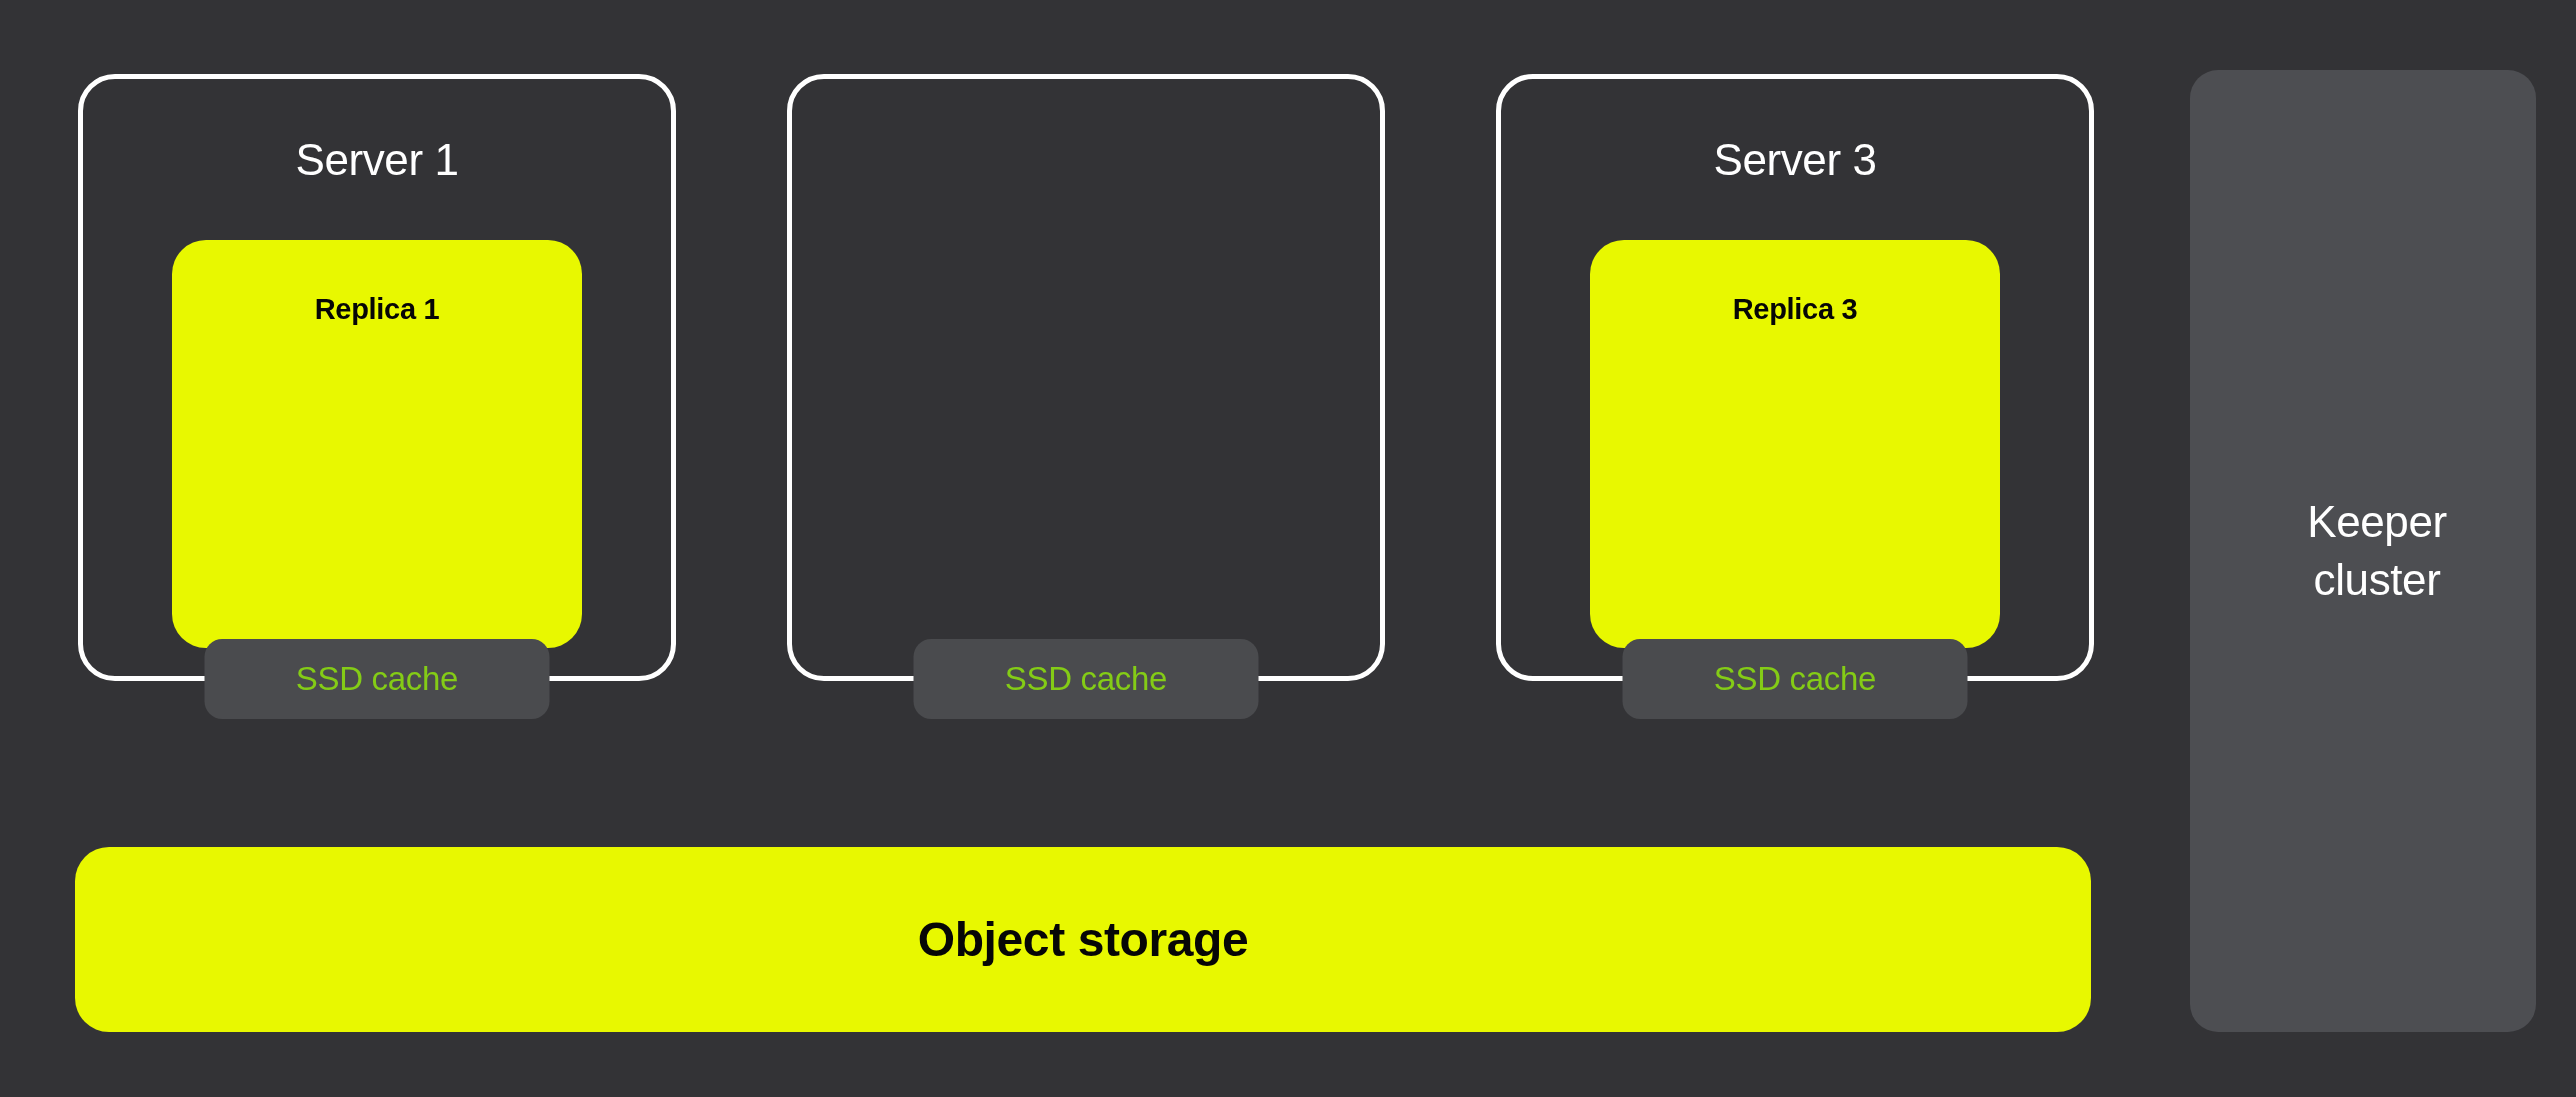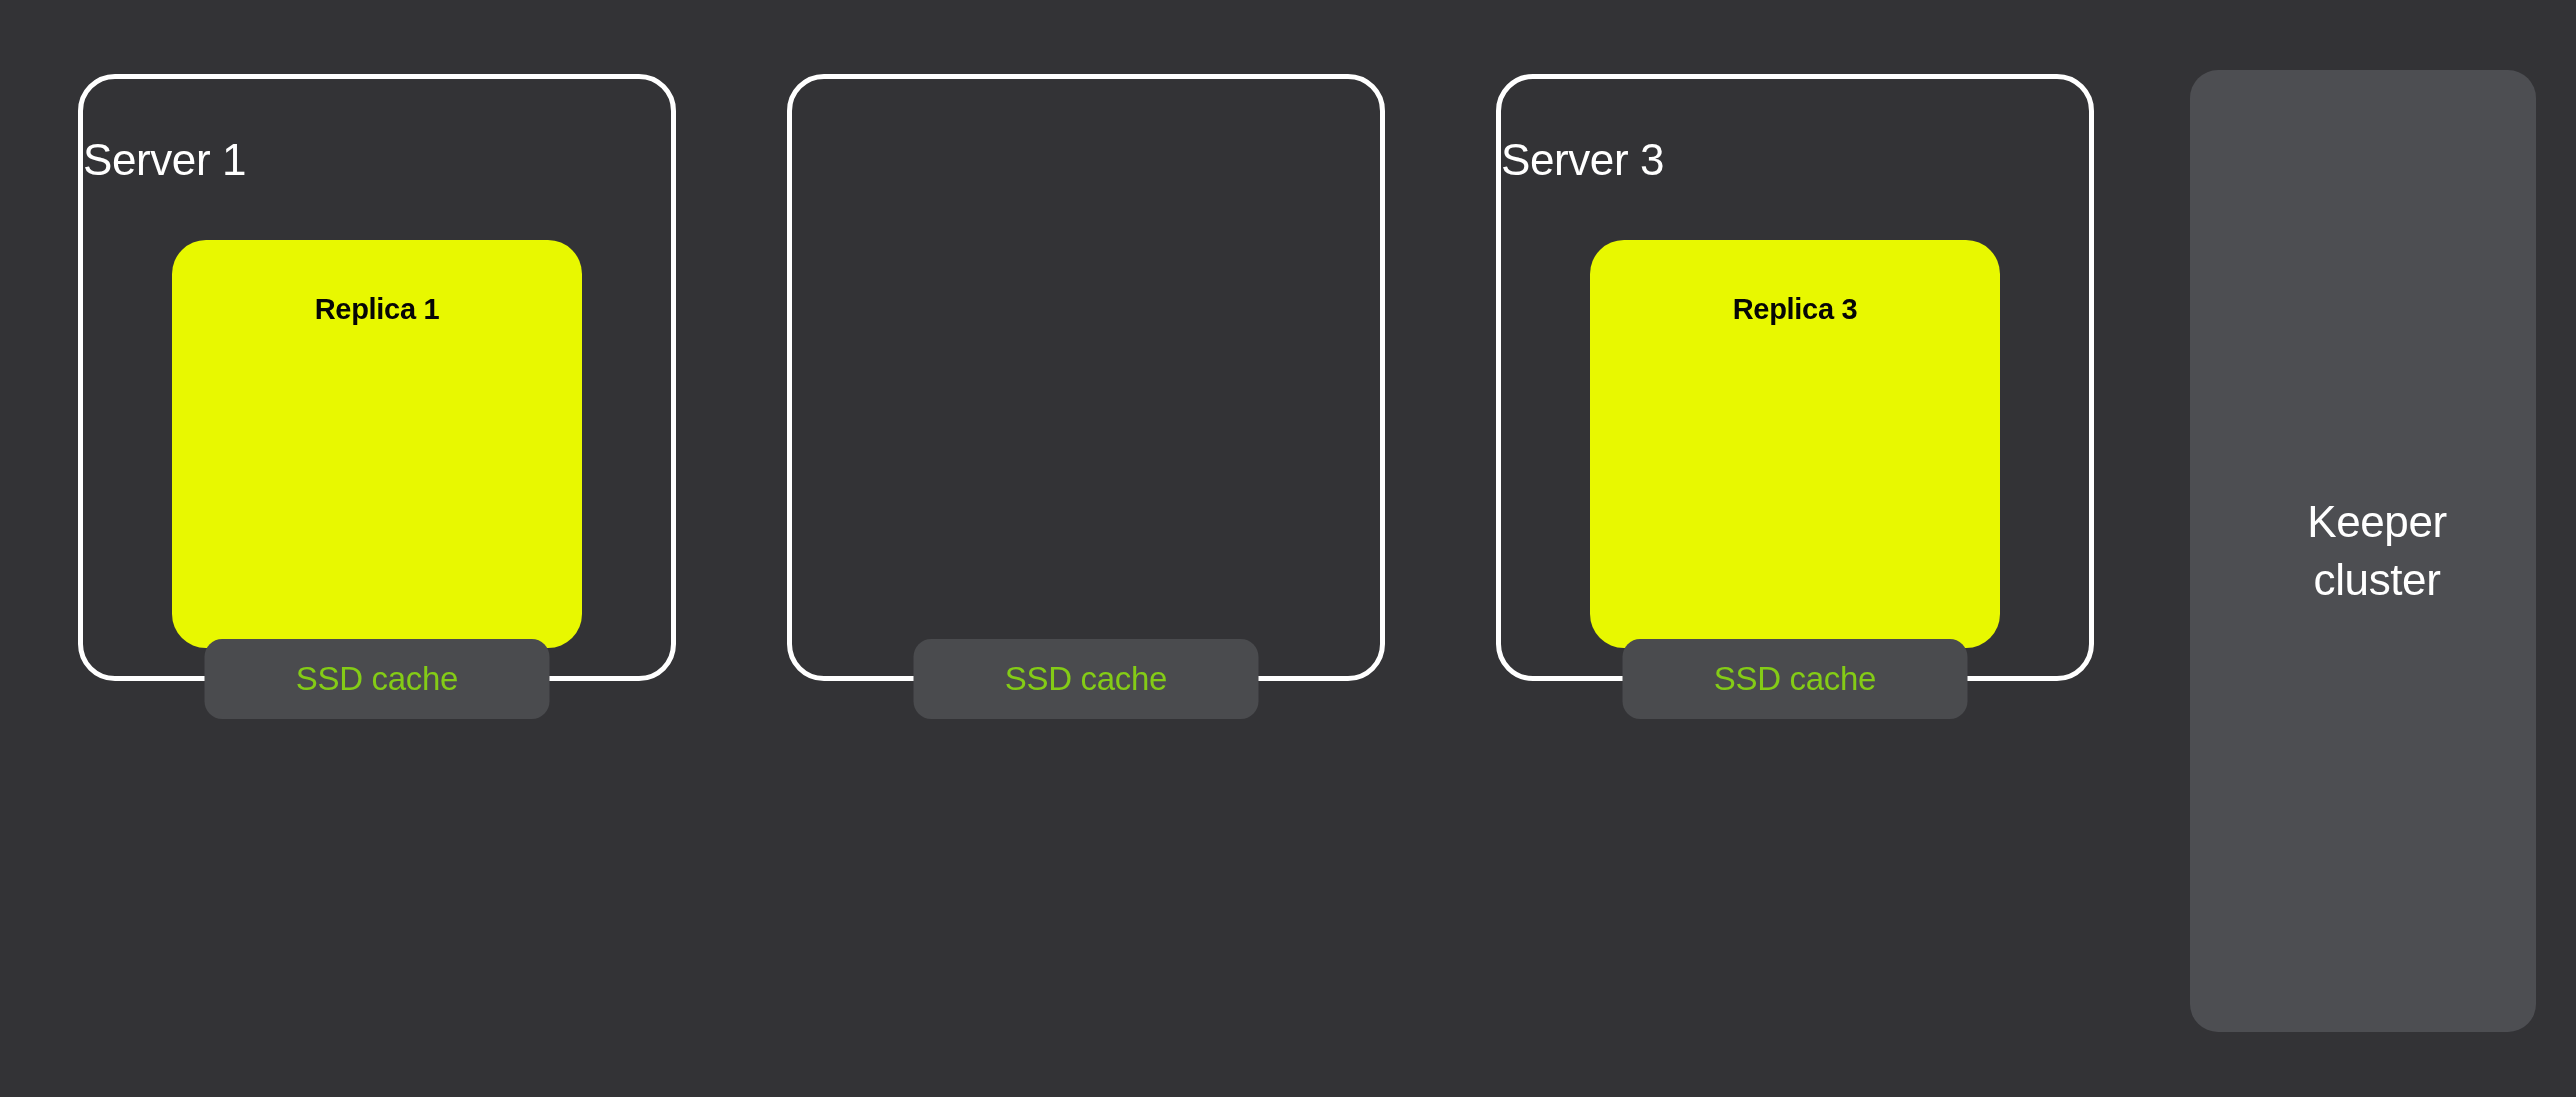--- a/index.html
+++ b/index.html
@@ -30,20 +30,21 @@
   }
   .server-box.s1 { left: 78px; }
   .server-box.s2 { left: 787px; }
   .server-box.s3 { left: 1496px; }
 
   .server-title {
     position: absolute;
     top: 55px;
     left: 0;
     width: 100%;
+    text-align: center;
     color: #ffffff;
     font-size: 44px;
     font-weight: 400;
     letter-spacing: -0.4px;
     line-height: 1.2;
   }
   .replica-box {
     position: absolute;
     left: 89px;
     top: 161px;
@@ -150,19 +151,22 @@
   <div class="server-box s3">
     <div class="server-title">Server 3</div>
     <div class="replica-box">
       <div class="replica-label">Replica 3</div>
     </div>
     <div class="ssd-badge">
       <span>SSD cache</span>
     </div>
   </div>
 
+  <div class="object-storage">
+    <span>Object storage</span>
+  </div>
 
   <div class="keeper-panel">
     <span>Keeper cluster</span>
   </div>
 
 </div>
 
 
 </body></html>

